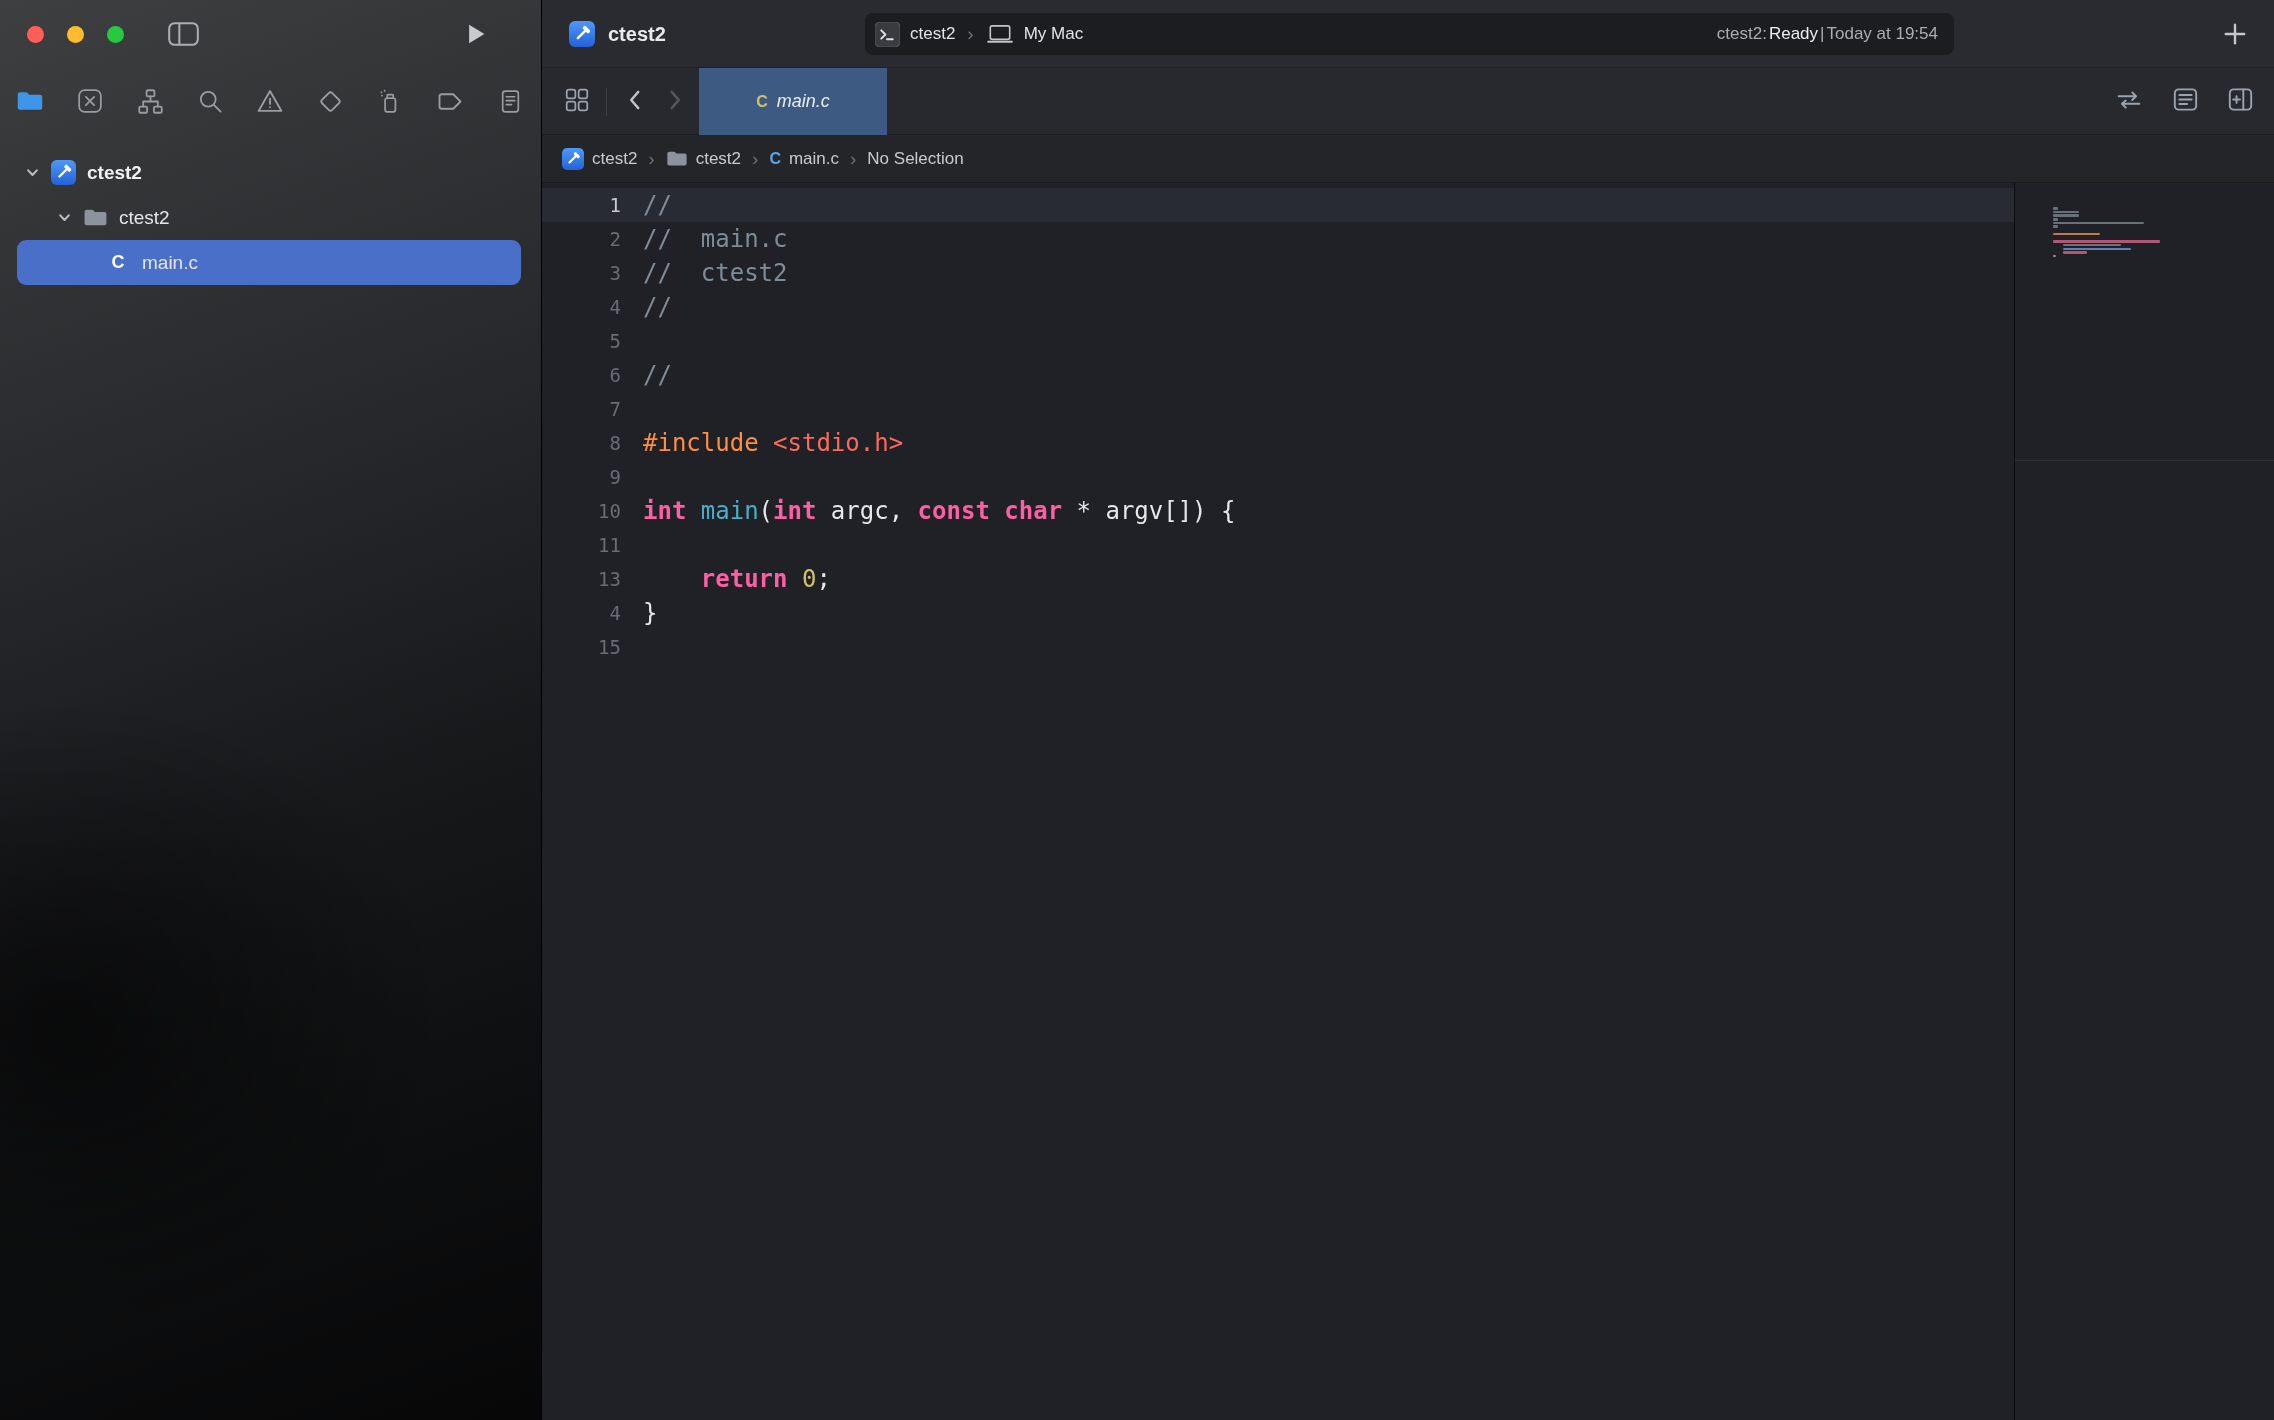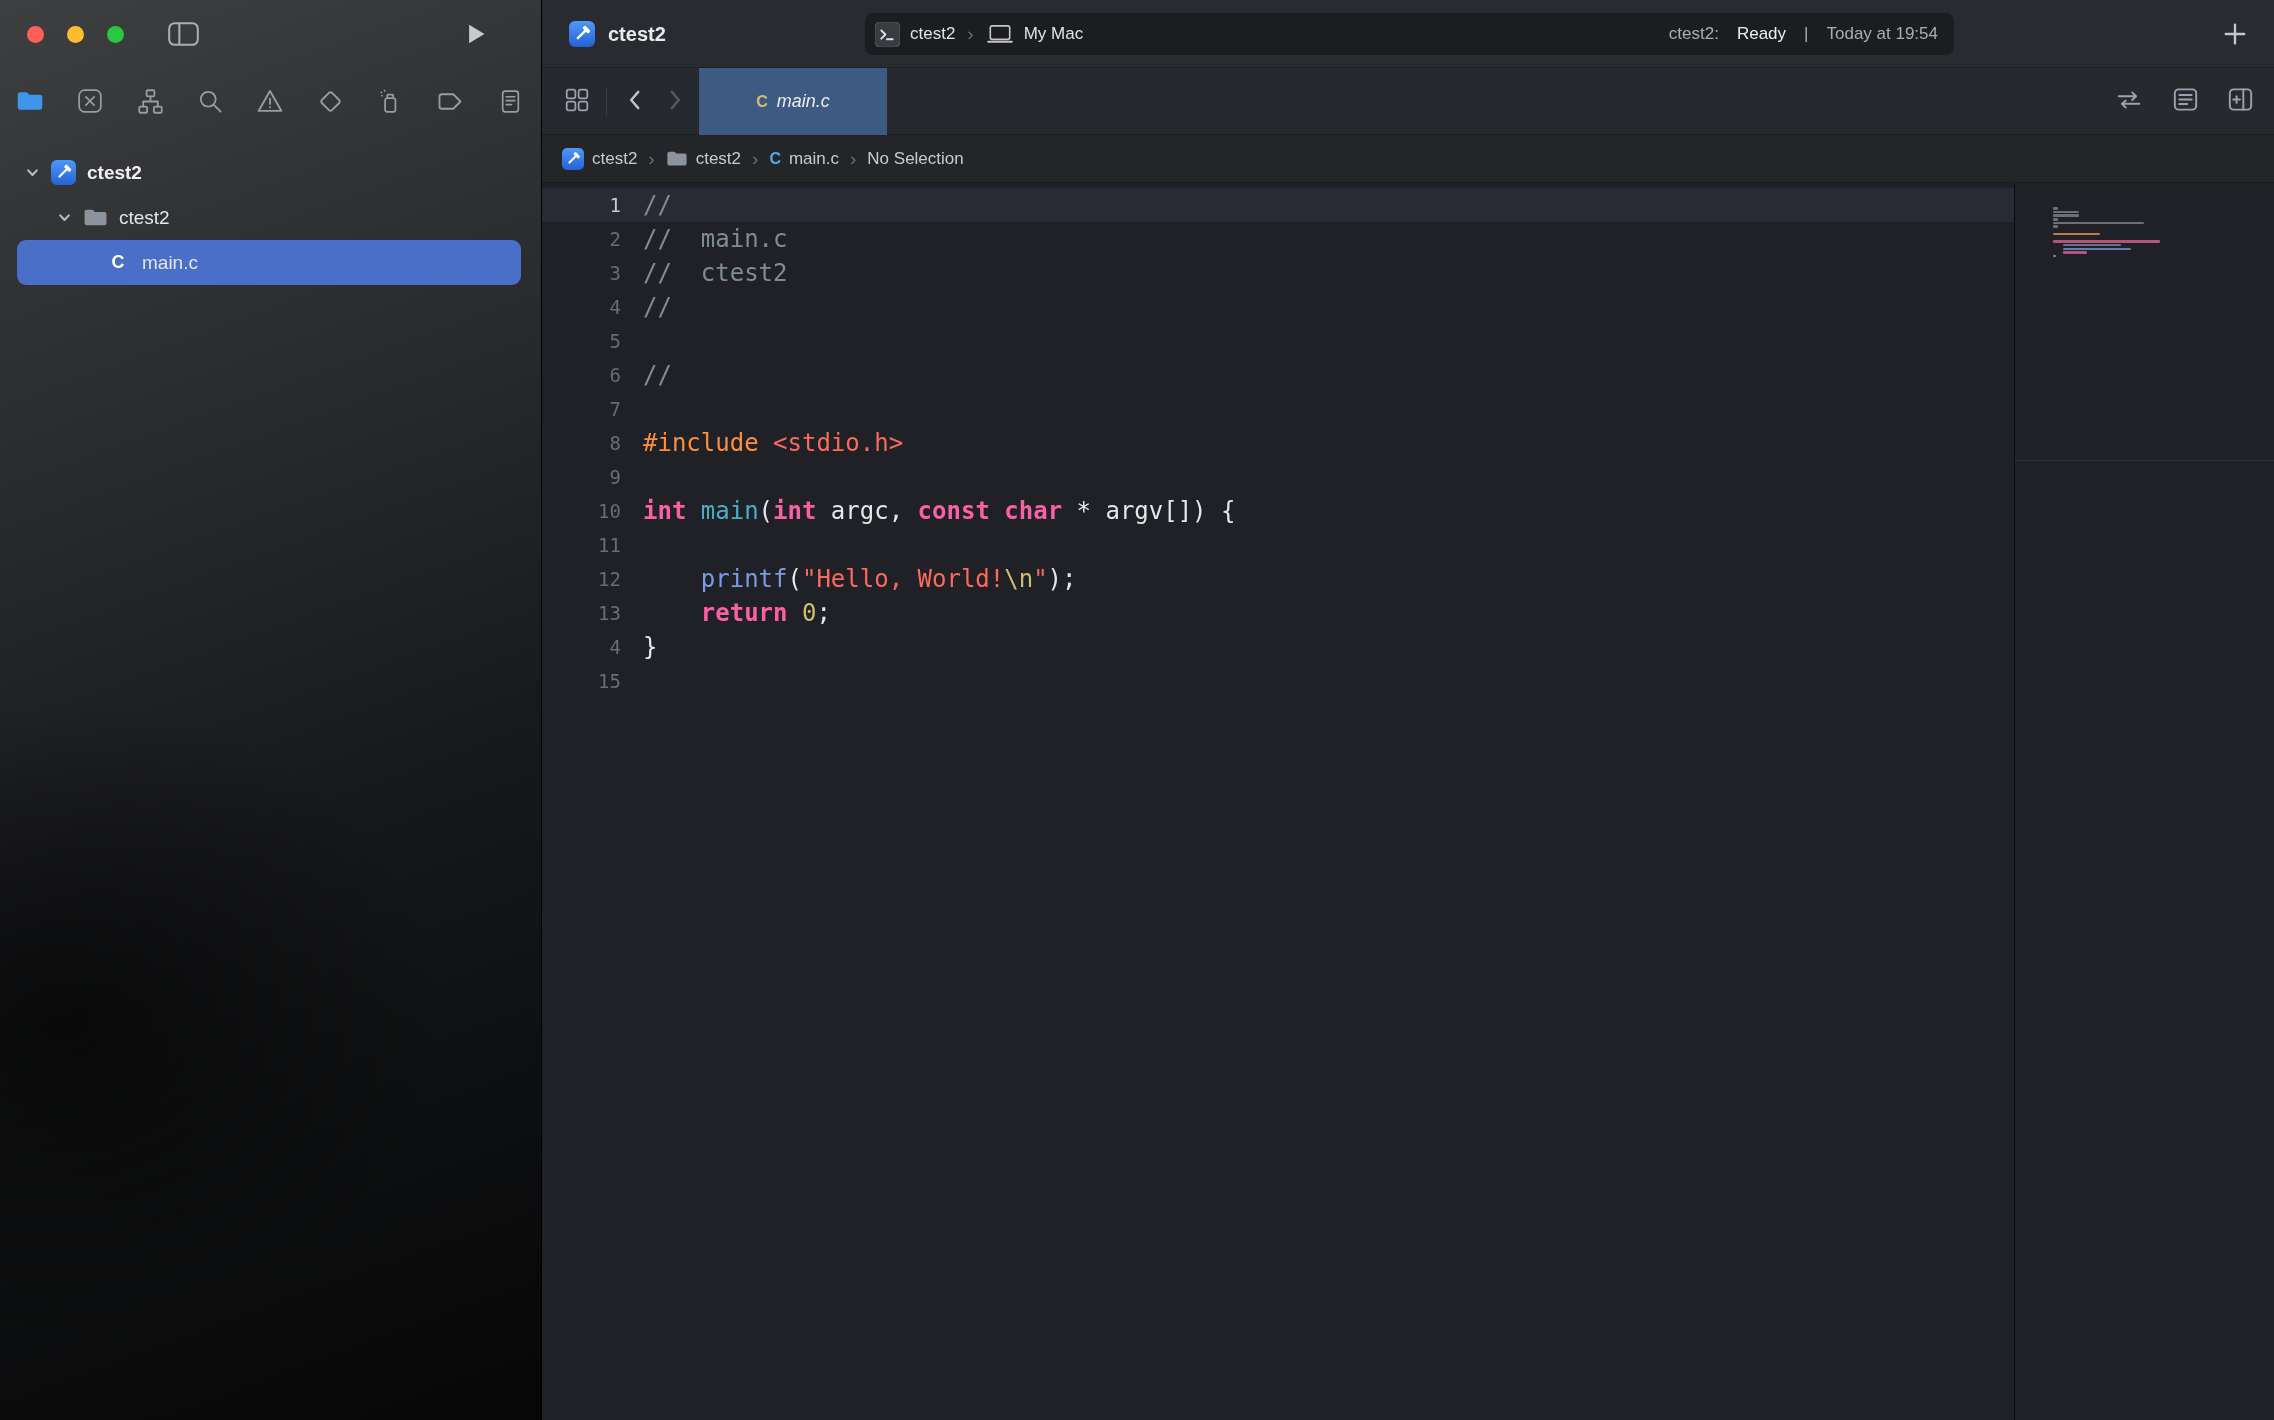--- a/index.html
+++ b/index.html
@@ -38,21 +38,21 @@
   
   .main { flex:1; display:flex; flex-direction:column; min-width:0; }
 
   .titlebar { height:68px; flex:none; background:#2A2B30; border-bottom:1px solid #202125; position:relative; }
   .title-group { position:absolute; left:27px; top:0; height:68px; display:flex; align-items:center; gap:13px; }
   .window-title { font-size:20px; font-weight:bold; color:#E9EAEC; }
   .scheme-pill { position:absolute; left:323px; top:13px; width:1089px; height:42px; background:#1C1D21;
                  border-radius:8px; display:flex; align-items:center; justify-content:space-between; padding:0 16px 0 10px; }
   .scheme-left { display:flex; align-items:center; gap:10px; font-size:17px; color:#E2E3E6; }
   .crumb-sep { color:#6E7076; font-size:19px; padding:0 2px; }
-  .status-text { font-size:17px; color:#ABADB3; display:flex; gap:18px; align-items:center; }
+  .status-text { font-size:17px; color:#ABADB3; display:flex; gap:2px; align-items:center; }
   .status-text .ready { color:#ECEDEF; font-weight:normal; }
   .plus-btn { position:absolute; right:26px; top:0; height:68px; display:flex; align-items:center; }
 
   .tabbar { height:67px; flex:none; background:#28292E; border-bottom:1px solid #1D1E22; position:relative; }
   .tab-left { position:absolute; left:22px; top:0; height:67px; display:flex; align-items:center; gap:16px; }
   .vsep { width:1px; height:28px; background:#3C3D42; }
   .tab { position:absolute; left:157px; top:0; width:188px; height:67px; background:var(--tab-selected,#3C5A82);
          display:flex; align-items:center; justify-content:center; gap:9px; }
   .tab-file-letter { font-weight:bold; font-size:16px; color:#D4BE6E; }
   .tab-label { font-size:18px; font-style:italic; color:#ECEDEF; }
@@ -363,21 +363,20 @@
           <div class="code-line"><span class="ln">2</span><span class="code"><span class="tok-c">//  main.c</span></span></div>
           <div class="code-line"><span class="ln">3</span><span class="code"><span class="tok-c">//  ctest2</span></span></div>
           <div class="code-line"><span class="ln">4</span><span class="code"><span class="tok-c">//</span></span></div>
           <div class="code-line"><span class="ln">5</span></div>
           <div class="code-line"><span class="ln">6</span><span class="code"><span class="tok-c">//</span></span></div>
           <div class="code-line"><span class="ln">7</span><span class="code"></span></div>
           <div class="code-line"><span class="ln">8</span><span class="code"><span class="tok-pre">#include</span><span class="tok-p"> </span><span class="tok-s">&lt;stdio.h&gt;</span></span></div>
           <div class="code-line"><span class="ln">9</span><span class="code"></span></div>
           <div class="code-line"><span class="ln">10</span><span class="code"><span class="tok-k">int</span><span class="tok-p"> </span><span class="tok-f">main</span><span class="tok-p">(</span><span class="tok-k">int</span><span class="tok-p"> argc, </span><span class="tok-k">const</span><span class="tok-p"> </span><span class="tok-k">char</span><span class="tok-p"> * argv[]) {</span></span></div>
           <div class="code-line"><span class="ln">11</span></div>
-          <div class="code-line"><span class="ln">12</span><span class="code"><span class="tok-p">    </span><span class="tok-fc">printf</span><span class="tok-p">(</span><span class="tok-s">"Hello, World!</span><span class="tok-e">\n</span><span class="tok-s">"</span><span class="tok-p">);</span></span></div>
           <div class="code-line"><span class="ln">13</span><span class="code"><span class="tok-p">    </span><span class="tok-k">return</span><span class="tok-p"> </span><span class="tok-n">0</span><span class="tok-p">;</span></span></div>
           <div class="code-line"><span class="ln">4</span><span class="code"><span class="tok-p">}</span></span></div>
           <div class="code-line"><span class="ln">15</span><span class="code"></span></div>
         </div>
       <div class="minimap-col">
         <div class="minimap">
             <div class="mm-line" style="margin-left: 0px; width: 5.2px; background: rgb(106, 112, 119);"></div>
             <div class="mm-line" style="margin-left: 0px; width: 26px; background: rgb(106, 112, 119);"></div>
             <div class="mm-line" style="margin-left: 0px; width: 26px; background: rgb(106, 112, 119);"></div>
             <div class="mm-line" style="margin-left: 0px; width: 5.2px; background: rgb(106, 112, 119);"></div>

